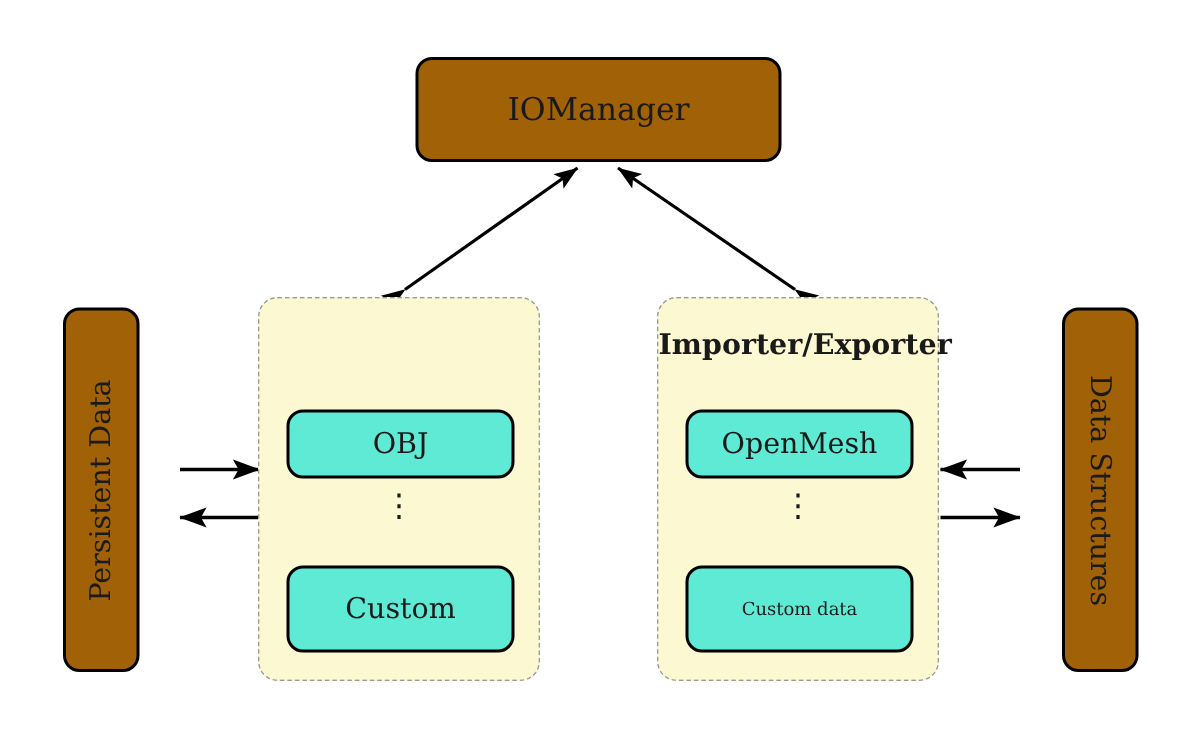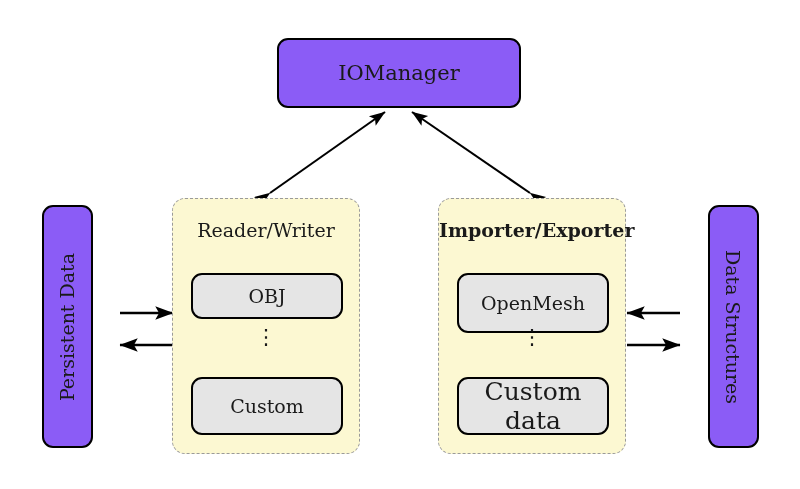--- a/index.html
+++ b/index.html
@@ -10,38 +10,38 @@
     overflow:hidden;
   }
   #stage{position:relative;width:800px;height:489px;}
 
   
   .rbox{
     position:absolute;
     box-sizing:border-box;
     border:2.6px solid #000000;
     border-radius:11px;
-    background:#8b5cf6;
+    background:#a16207;
     display:flex;align-items:center;justify-content:center;
     text-align:center;
     color:#1a1a1a;
   }
   .panel{
     position:absolute;
     box-sizing:border-box;
     border:1.6px dashed #9a9a9a;
     border-radius:13px;
     background:#fcf8d2;
   }
   .inner{
     position:absolute;
     box-sizing:border-box;
     border:2.6px solid #000000;
     border-radius:11px;
-    background:#e5e5e5;
+    background:#5eead4;
     display:flex;align-items:center;justify-content:center;
     text-align:center;
     line-height:1.18;
     color:#1a1a1a;
   }
   .panel-title{
     position:absolute;
     width:100%;
     text-align:center;
     font-size:19px;
@@ -101,44 +101,43 @@
 
   <div class="rbox" style="left:42px;top:205px;width:51px;height:243px;">
     <span class="vlabel up">Persistent Data</span>
   </div>
 
   <div class="rbox" style="left:708px;top:205px;width:51px;height:243px;">
     <span class="vlabel down">Data Structures</span>
   </div>
 
   <div class="panel" style="left:172px;top:198px;width:188px;height:256px;">
-    <div class="panel-title" style="top:20px;">Reader/Writer</div>
 
     <div class="inner" style="left:18px;top:74px;width:152px;height:46px;font-size:19px;">
       <span>OBJ</span>
     </div>
 
     <div class="dots" style="top:134px;">
       <span>⋮</span>
     </div>
 
     <div class="inner" style="left:18px;top:178px;width:152px;height:58px;font-size:19px;flex-direction:column;">
       <span>Custom</span>
     </div>
   </div>
 
   <div class="panel" style="left:438px;top:198px;width:188px;height:256px;">
     <div class="panel-title" style="top:20px;font-weight:bold;">Importer/Exporter</div>
 
-    <div class="inner" style="left:18px;top:74px;width:152px;height:60px;font-size:19px;">
+    <div class="inner" style="left:18px;top:74px;width:152px;height:46px;font-size:19px;">
       <span>OpenMesh</span>
     </div>
 
     <div class="dots" style="top:134px;">
       <span>⋮</span>
     </div>
 
-    <div class="inner" style="left:18px;top:178px;width:152px;height:58px;font-size:25px;flex-direction:column;">
+    <div class="inner" style="left:18px;top:178px;width:152px;height:58px;font-size:12px;flex-direction:column;">
       <span>Custom data</span>
     </div>
   </div>
 
 </div>
 
 </body></html>

